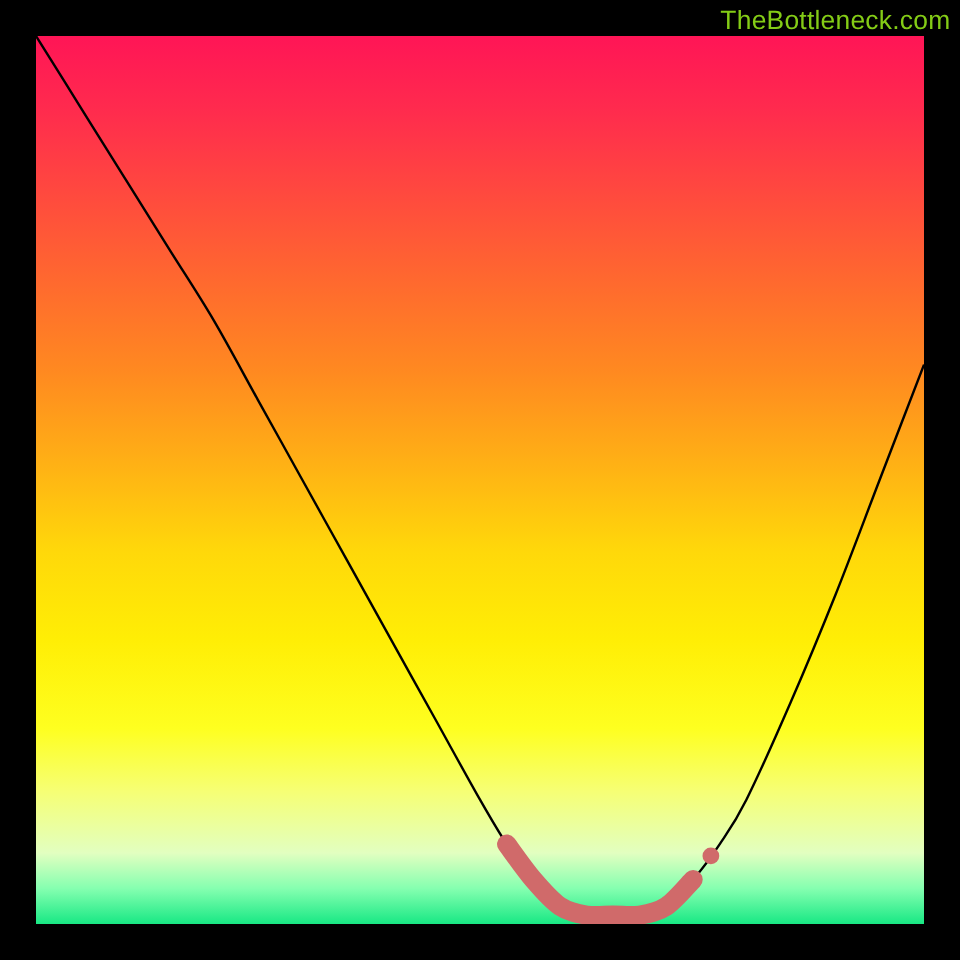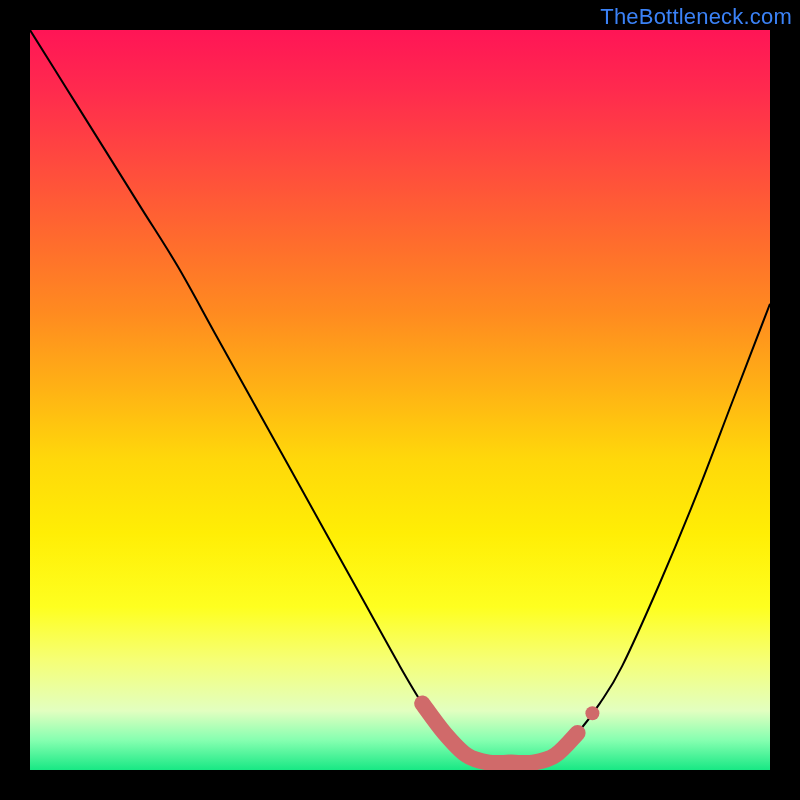--- a/index.html
+++ b/index.html
@@ -35,21 +35,21 @@
       #feff20 78%,
       #f6ff74 85%,
       #e2ffc0 92%,
       #85ffb0 96%,
       #18e884 100%);
   }
   .watermark {
     position: absolute;
     top: 4px;
     right: 8px;
-    color: #3b82f6;
+    color: #84cc16;
     font-size: 22px;
     letter-spacing: 0.2px;
     user-select: none;
   }
   svg {
     position: absolute;
     left: 0; top: 0;
   }
 </style>
 </head>

